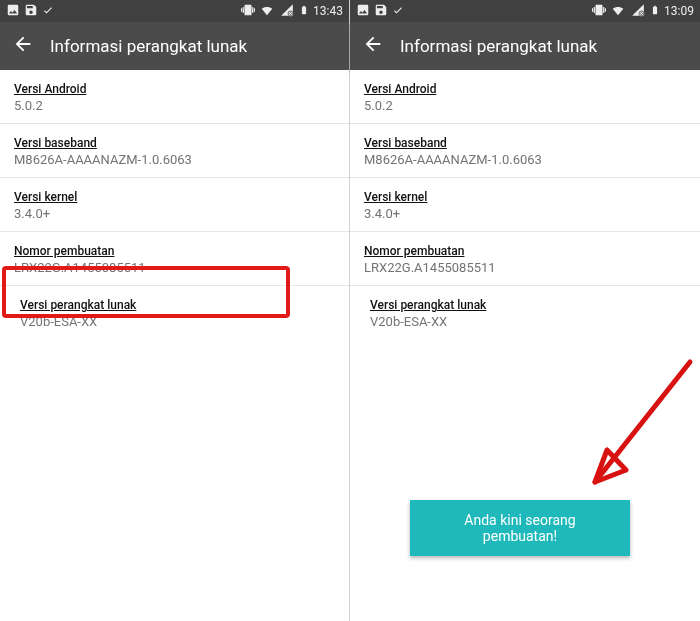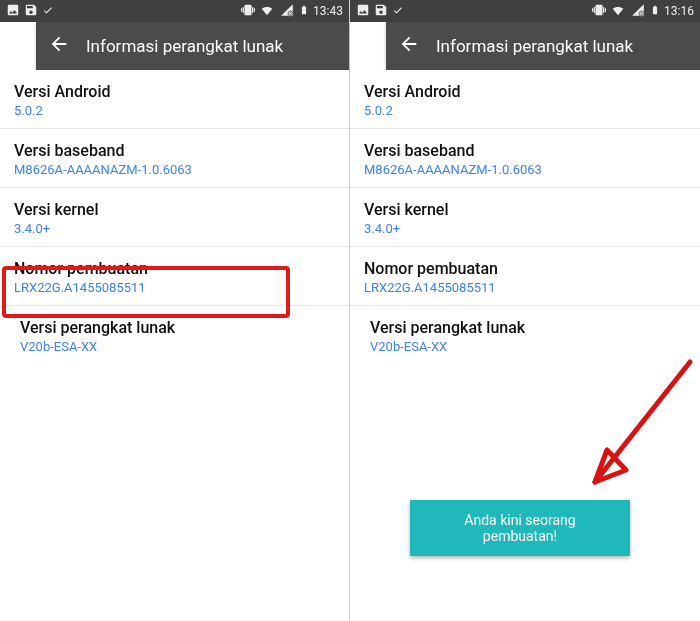--- a/index.html
+++ b/index.html
@@ -45,41 +45,41 @@
 
   .app-bar {
     height: 48px;
     background: #4b4b4b;
     color: #fff;
     display: flex;
     align-items: center;
     padding: 0 12px;
     gap: 16px;
     box-shadow: 0 2px 3px rgba(0,0,0,.25);
-    margin-left: 36px;
   }
   .app-bar .back-icon { cursor: pointer; }
   .app-bar .title {
     font-size: 17px;
     font-weight: 400;
   }
 
   .list { background: #fff; }
   .row {
     padding: 12px 14px 10px;
     border-bottom: 1px solid #e6e6e6;
   }
   .row .label {
-    font-size: 16px;
+    font-size: 12px;
     color: #111;
     font-weight: 500;
+    text-decoration: underline;
   }
   .row .value {
     font-size: 13px;
-    color: #3b82f6;
+    color: #737373;
     margin-top: 2px;
   }
   .row.last { border-bottom: none; margin-left: 6px; }
 
   .highlight-box {
     position: absolute;
     border: 4px solid #e11919;
     border-radius: 4px;
     pointer-events: none;
   }
@@ -220,21 +220,21 @@
               <path fill="#ededed" d="M2 22h20V2z"></path>
               <circle cx="18" cy="18" r="5" fill="#888"></circle>
               <path d="M15.8 15.8l4.4 4.4M20.2 15.8l-4.4 4.4" stroke="#fff" stroke-width="1.4"></path>
             </svg>
         </span>
         <span class="status-icon">
           <svg width="10" height="14" viewBox="0 0 24 24" fill="#ededed">
               <path d="M15.67 4H14V2h-4v2H8.33C7.6 4 7 4.6 7 5.33v15.33C7 21.4 7.6 22 8.33 22h7.33c.74 0 1.34-.6 1.34-1.34V5.33C17 4.6 16.4 4 15.67 4z"></path>
             </svg>
         </span>
-        <span>13:16</span>
+        <span>13:09</span>
       </div>
     </div>
 
     <div class="app-bar">
       <span class="back-icon">
         <svg width="22" height="22" viewBox="0 0 24 24" fill="#fff">
             <path d="M20 11H7.83l5.59-5.59L12 4l-8 8 8 8 1.41-1.41L7.83 13H20z"></path>
           </svg>
       </span>
       <span class="title">Informasi perangkat lunak</span>

